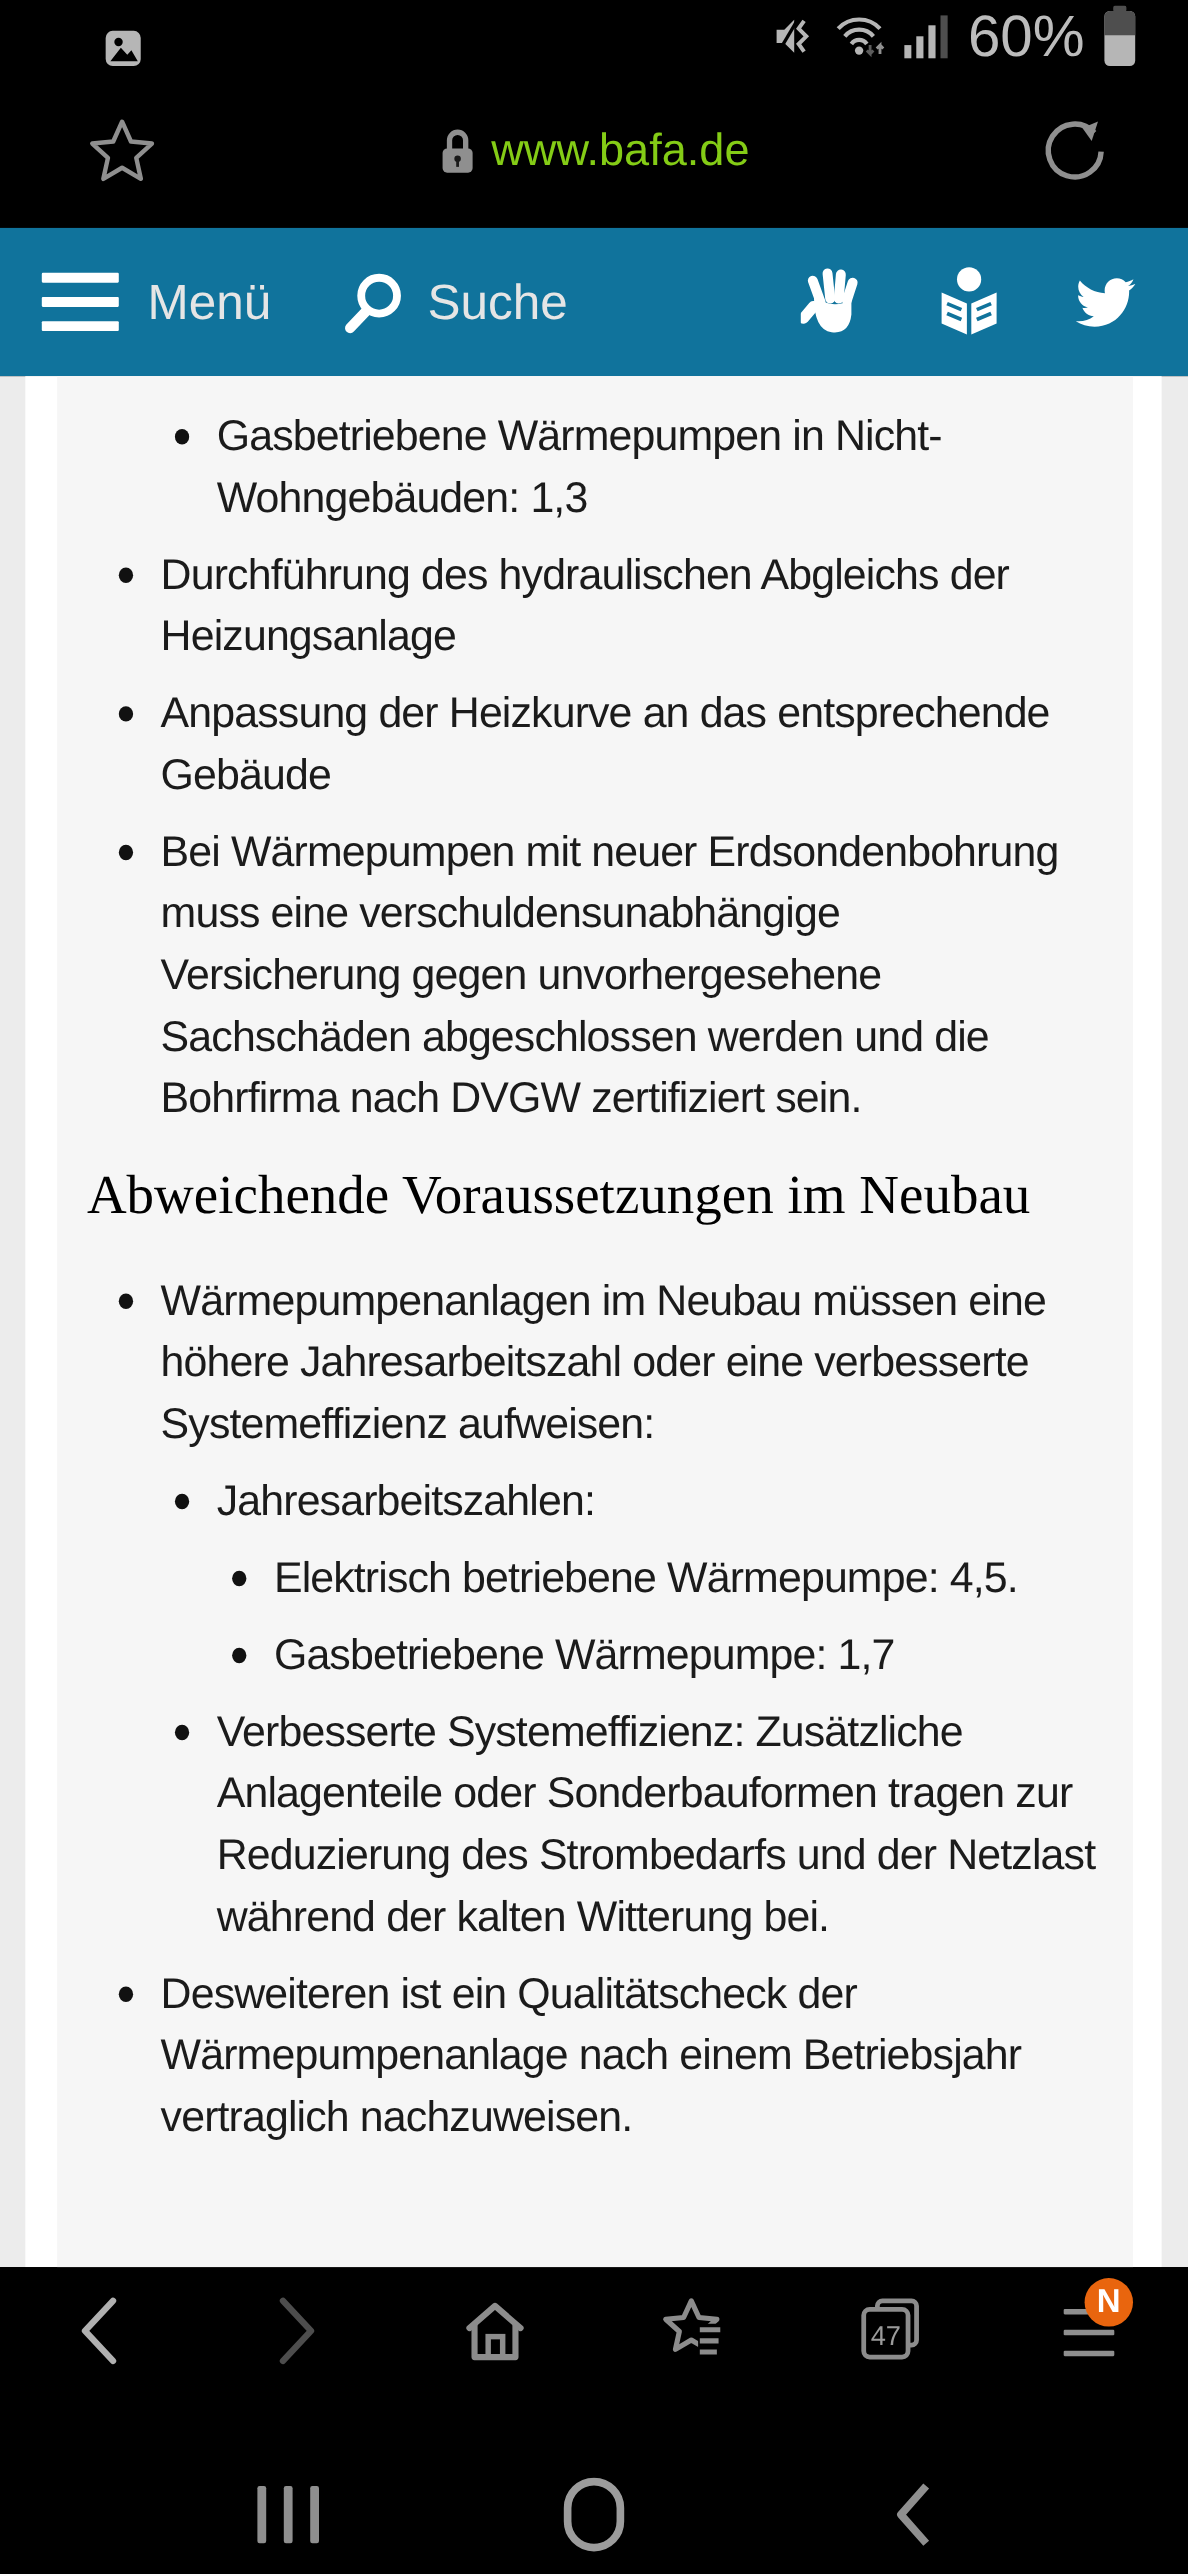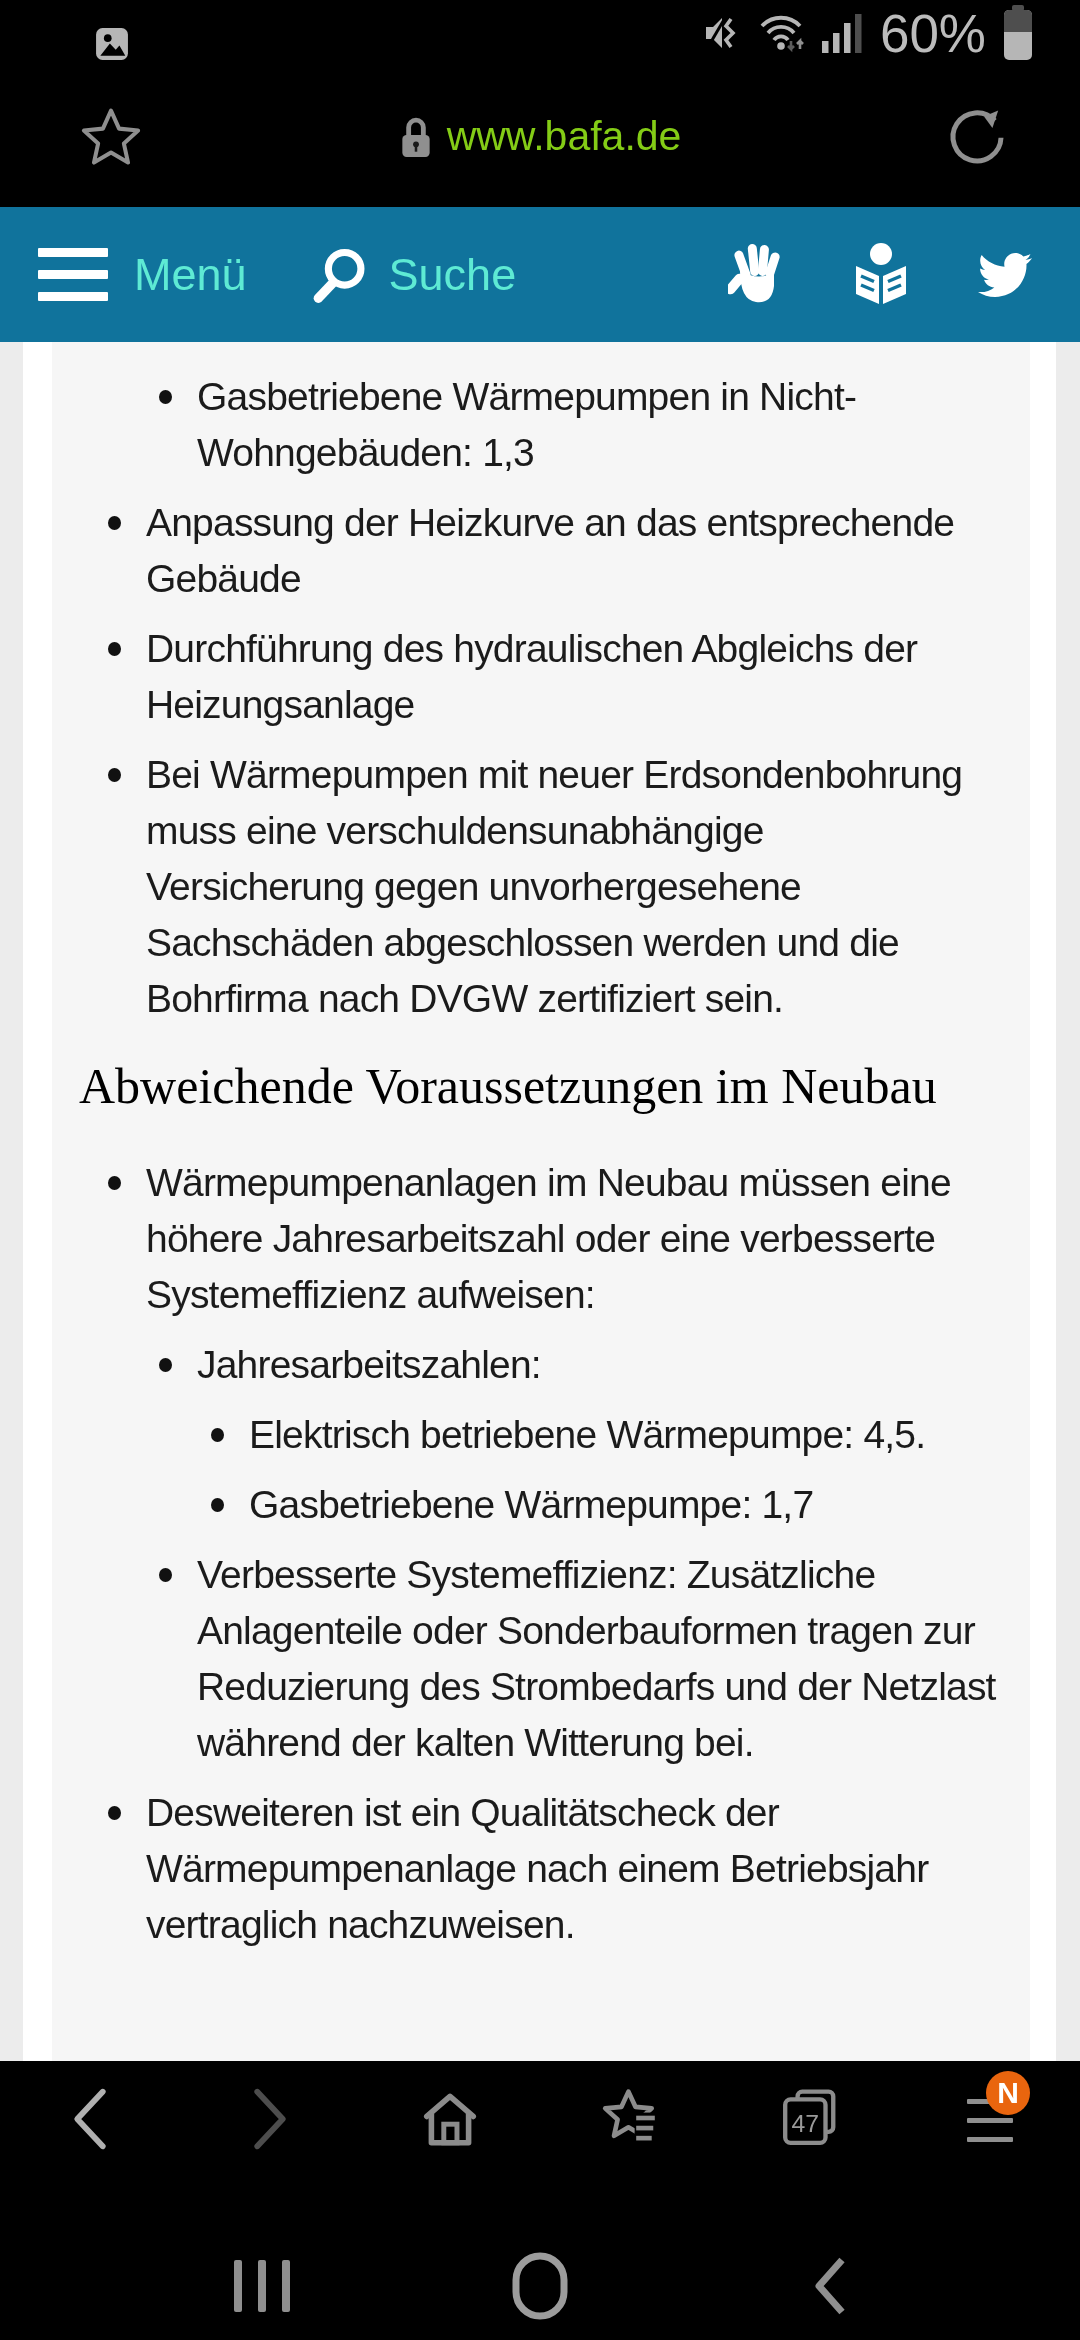--- a/index.html
+++ b/index.html
@@ -28,21 +28,21 @@
     color:#84cc16; font-size:41px;
   }
   .refresh-wrap { margin-left:auto; }
   
   .site-header {
     height:135px; background:#10739c; flex:0 0 auto;
     display:flex; align-items:center; padding:0 44px 0 38px; color:#fff;
   }
   .burger { display:flex; flex-direction:column; gap:13px; width:70px; }
   .burger span { display:block; height:9px; background:#fff; border-radius:1px; }
-  .hdr-label { font-size:45px; color:#5eead4; }
+  .hdr-label { font-size:45px; color:#e5e5e5; }
   .menu-btn { display:flex; align-items:center; gap:26px; }
   .search-btn { display:flex; align-items:center; gap:18px; margin-left:62px; }
   .hdr-icons { margin-left:auto; display:flex; align-items:center; gap:64px; }
   
   .page { flex:1 1 auto; background:#ececec; padding:0 24px 0 23px; min-height:0; }
   .card { background:#ffffff; height:100%; padding:0 26px 0 29px; }
   .content {
     background:#f6f6f6; height:100%; overflow:hidden; padding-top:16px;
     color:#1b1b1b; font-size:39px; line-height:56px; letter-spacing:-0.8px;
   }
@@ -219,22 +219,22 @@
     </div>
   </div>
 
   <div class="page">
     <div class="card">
       <div class="content">
 
         <ul class="blist">
 
         <li class="lvl2"><span>Gasbetriebene Wärmepumpen in Nicht-Wohngebäuden: 1,3</span></li>
+            <li class="lvl1"><span>Durchführung des hydraulischen Abgleichs der Heizungsanlage</span></li>
             <li class="lvl1"><span>Anpassung der Heizkurve an das entsprechende Gebäude</span></li>
-            <li class="lvl1"><span>Durchführung des hydraulischen Abgleichs der Heizungsanlage</span></li>
             <li class="lvl1"><span>Bei Wärmepumpen mit neuer Erdsondenbohrung muss eine verschuldensunabhängige Versicherung gegen unvorhergesehene Sachschäden abgeschlossen werden und die Bohrfirma nach DVGW zertifiziert sein.</span></li>
           </ul>
 
         <h2 class="section-heading">Abweichende Voraussetzungen im Neubau</h2>
 
         <ul class="blist">
 
         <li class="lvl1"><span>Wärmepumpenanlagen im Neubau müssen eine höhere Jahresarbeitszahl oder eine verbesserte Systemeffizienz aufweisen:</span></li>
             <li class="lvl2"><span>Jahresarbeitszahlen:</span></li>
             <li class="lvl3"><span>Elektrisch betriebene Wärmepumpe: 4,5.</span></li>

